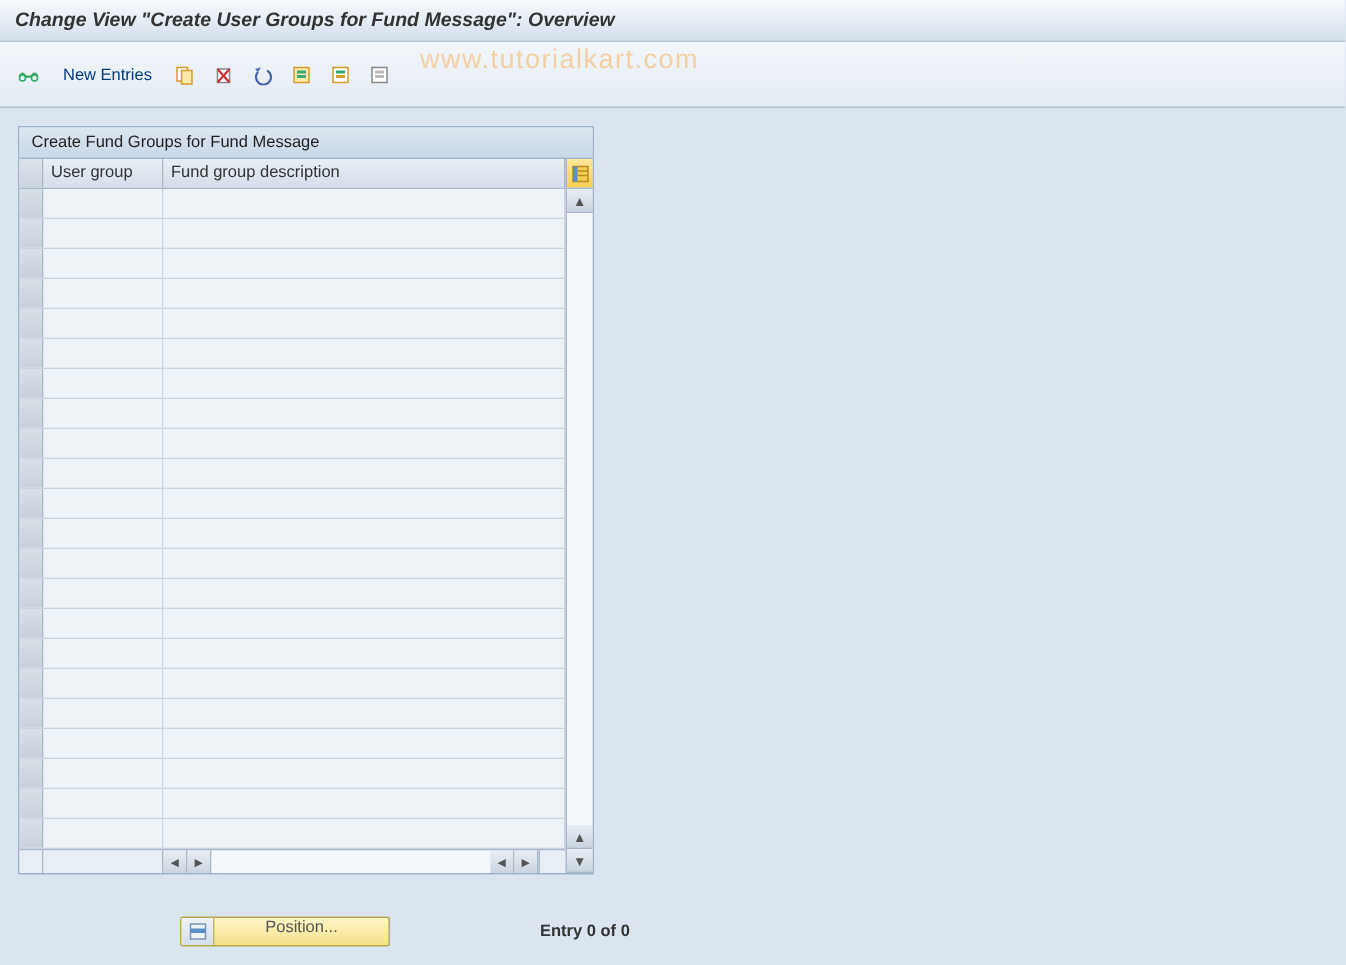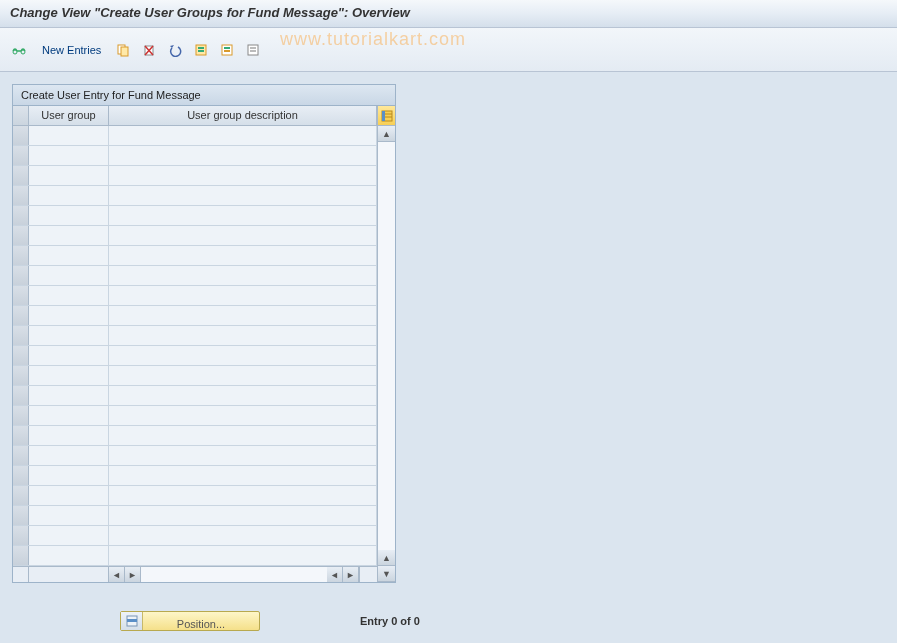--- a/index.html
+++ b/index.html
@@ -72,21 +72,20 @@
       font-size: 11px;
       color: #222;
       border-bottom: 1px solid #9db3c9;
     }
     .table-container {
       display: flex;
       position: relative;
     }
     .table-main {
       flex: 1;
-      text-align: center;
     }
     .table-header-row {
       display: flex;
       height: 20px;
       background: linear-gradient(to bottom, #e8eef5, #d5dfe9);
       border-bottom: 1px solid #a9b9ca;
     }
     .row-selector-h {
       width: 16px;
       background: linear-gradient(to bottom, #dce3eb, #cbd5df);
@@ -172,21 +171,21 @@
       bottom: 12px;
       left: 0;
       width: 100%;
       display: flex;
       align-items: center;
       padding: 0 120px;
       gap: 100px;
     }
     .position-btn {
       display: flex;
-      align-items: flex-end;
+      align-items: flex-start;
       background: linear-gradient(to bottom, #fef6c8, #f5e08a);
       border: 1px solid #b8a94f;
       border-radius: 2px;
       height: 20px;
       width: 140px;
       cursor: pointer;
     }
     .position-icon {
       width: 22px;
       height: 100%;
@@ -256,28 +255,28 @@
         <rect x="4" y="4" width="6" height="2" fill="#bbb"></rect>
         <rect x="4" y="7" width="6" height="2" fill="#bbb"></rect>
       </svg>
   </div>
   <div class="watermark">www.tutorialkart.com</div>
 </div>
 
 <div class="content-area">
   <div class="panel">
     <div class="panel-header">
-      <span>Create User Entry for Fund Message</span>
+      <span>Create Fund Groups for Fund Message</span>
     </div>
     <div class="table-container">
       <div class="table-main">
         <div class="table-header-row">
           <div class="row-selector-h"></div>
           <div class="col-header col1">User group</div>
-          <div class="col-header col2">User group description</div>
+          <div class="col-header col2">Fund group description</div>
         </div>
         <div class="table-body" id="table-body">
             <div class="table-row">
               <div class="row-selector"></div>
               <div class="cell col1"></div>
               <div class="cell col2"></div>
             </div>
             <div class="table-row">
               <div class="row-selector"></div>
               <div class="cell col1"></div>

